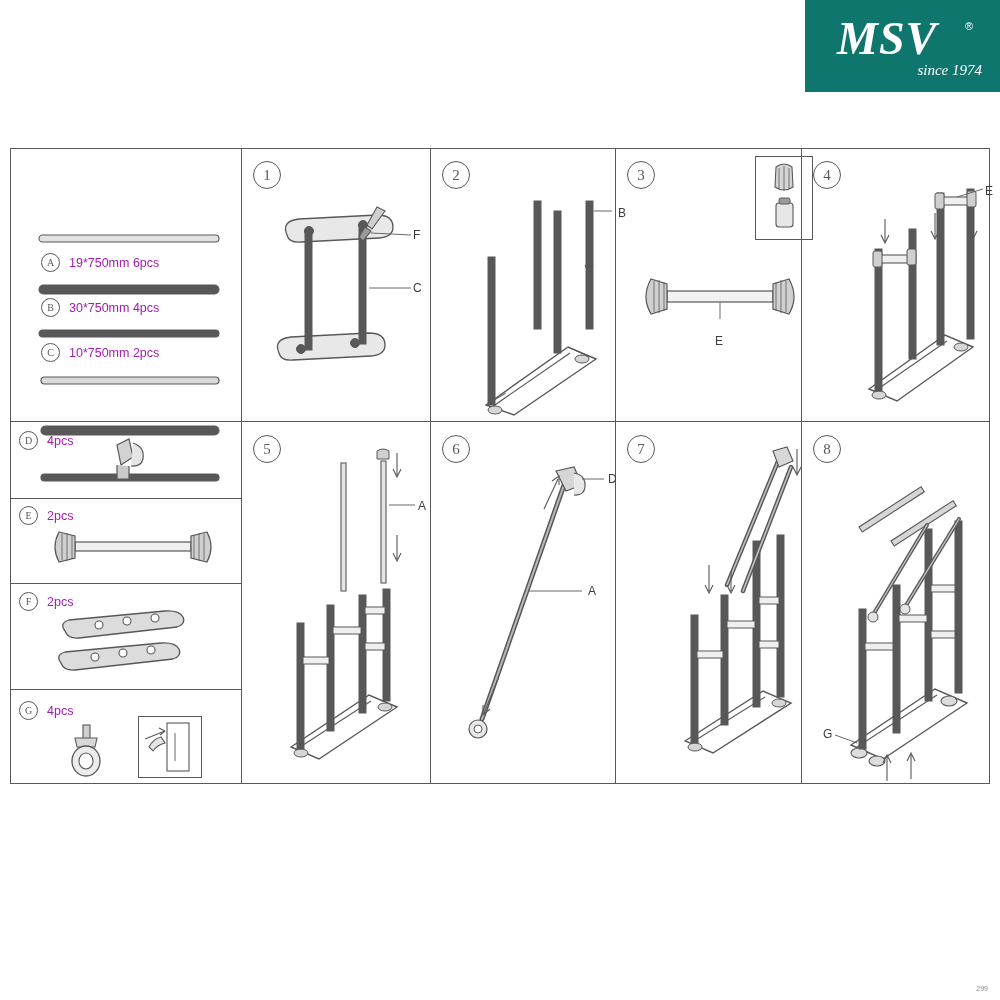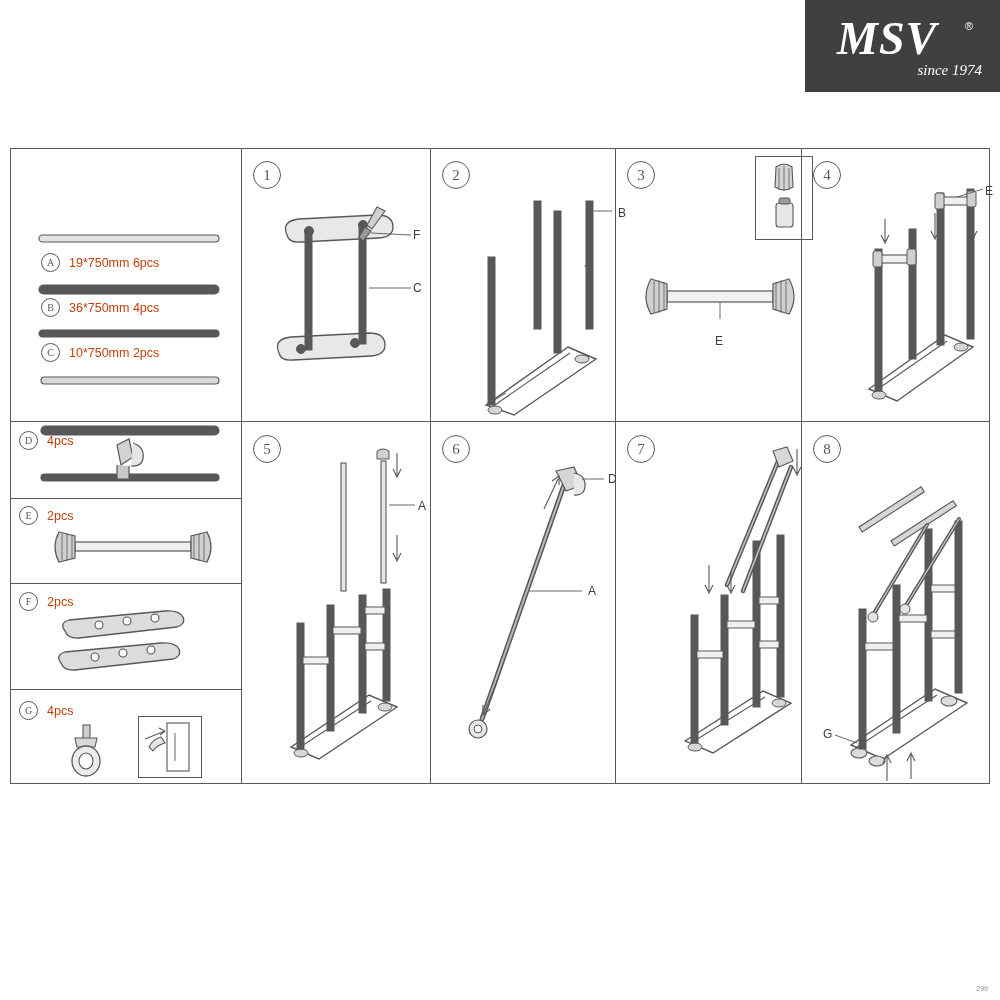--- a/index.html
+++ b/index.html
@@ -7,21 +7,21 @@
     width:1000px;height:1000px;
     background:#ffffff;
     font-family:"Liberation Sans", sans-serif;
     color:#4a4a4a;
     position:relative;
     overflow:hidden;
   }
   
   .brand-box{
     position:absolute;left:805px;top:0;width:195px;height:92px;
-    background:#404040;
+    background:#0f766e;
     color:#ffffff;
   }
   .brand-logo{
     position:absolute;left:32px;top:16px;
     font-family:"Liberation Serif", serif;
     font-style:italic;
     font-weight:bold;
     font-size:46px;
     letter-spacing:1px;
     color:#ffffff;
@@ -59,21 +59,21 @@
     font-family:"Liberation Serif", serif;
   }
   .partlabel{
     position:absolute;
     width:17px;height:17px;border:1.1px solid #58585a;border-radius:50%;
     display:flex;align-items:center;justify-content:center;
     font-size:10px;color:#58585a;
     font-family:"Liberation Serif", serif;
   }
   .partstext{
-    position:absolute;font-size:12.5px;color:#c2410c;
+    position:absolute;font-size:12.5px;color:#a21caf;
     font-family:"Liberation Sans", sans-serif;
     white-space:nowrap;
   }
   .letter{
     position:absolute;font-size:12px;color:#3c3c3c;
     font-family:"Liberation Sans", sans-serif;
   }
   .pagenum{
     position:absolute;right:12px;bottom:8px;font-size:7px;color:#8c8c8c;
   }
@@ -123,21 +123,21 @@
     <svg style="position:absolute;left:26px;top:83px;" width="186" height="12">
       <rect x="2" y="3" width="180" height="7" rx="3.5" fill="#e2e2e2" stroke="#58585a" stroke-width="1.1"></rect>
     </svg>
     <div class="partlabel" style="left:30px;top:104px;">A</div>
     <div class="partstext" style="left:58px;top:107px;">19*750mm 6pcs</div>
 
     <svg style="position:absolute;left:26px;top:133px;" width="186" height="14">
       <rect x="2" y="3" width="180" height="9" rx="4.5" fill="#58585a" stroke="#58585a" stroke-width="1.1"></rect>
     </svg>
     <div class="partlabel" style="left:30px;top:149px;">B</div>
-    <div class="partstext" style="left:58px;top:152px;">36*750mm 4pcs</div>
+    <div class="partstext" style="left:58px;top:152px;">30*750mm 4pcs</div>
 
     <svg style="position:absolute;left:26px;top:178px;" width="186" height="12">
       <rect x="2" y="3" width="180" height="7" rx="3.5" fill="#58585a" stroke="#58585a" stroke-width="1.1"></rect>
     </svg>
     <div class="partlabel" style="left:30px;top:194px;">C</div>
     <div class="partstext" style="left:58px;top:197px;">10*750mm 2pcs</div>
   </div>
 
   <div class="cell" style="left:0;top:272px;width:230px;height:77px;">
     <div class="partlabel" style="left:8px;top:10px;">D</div>

